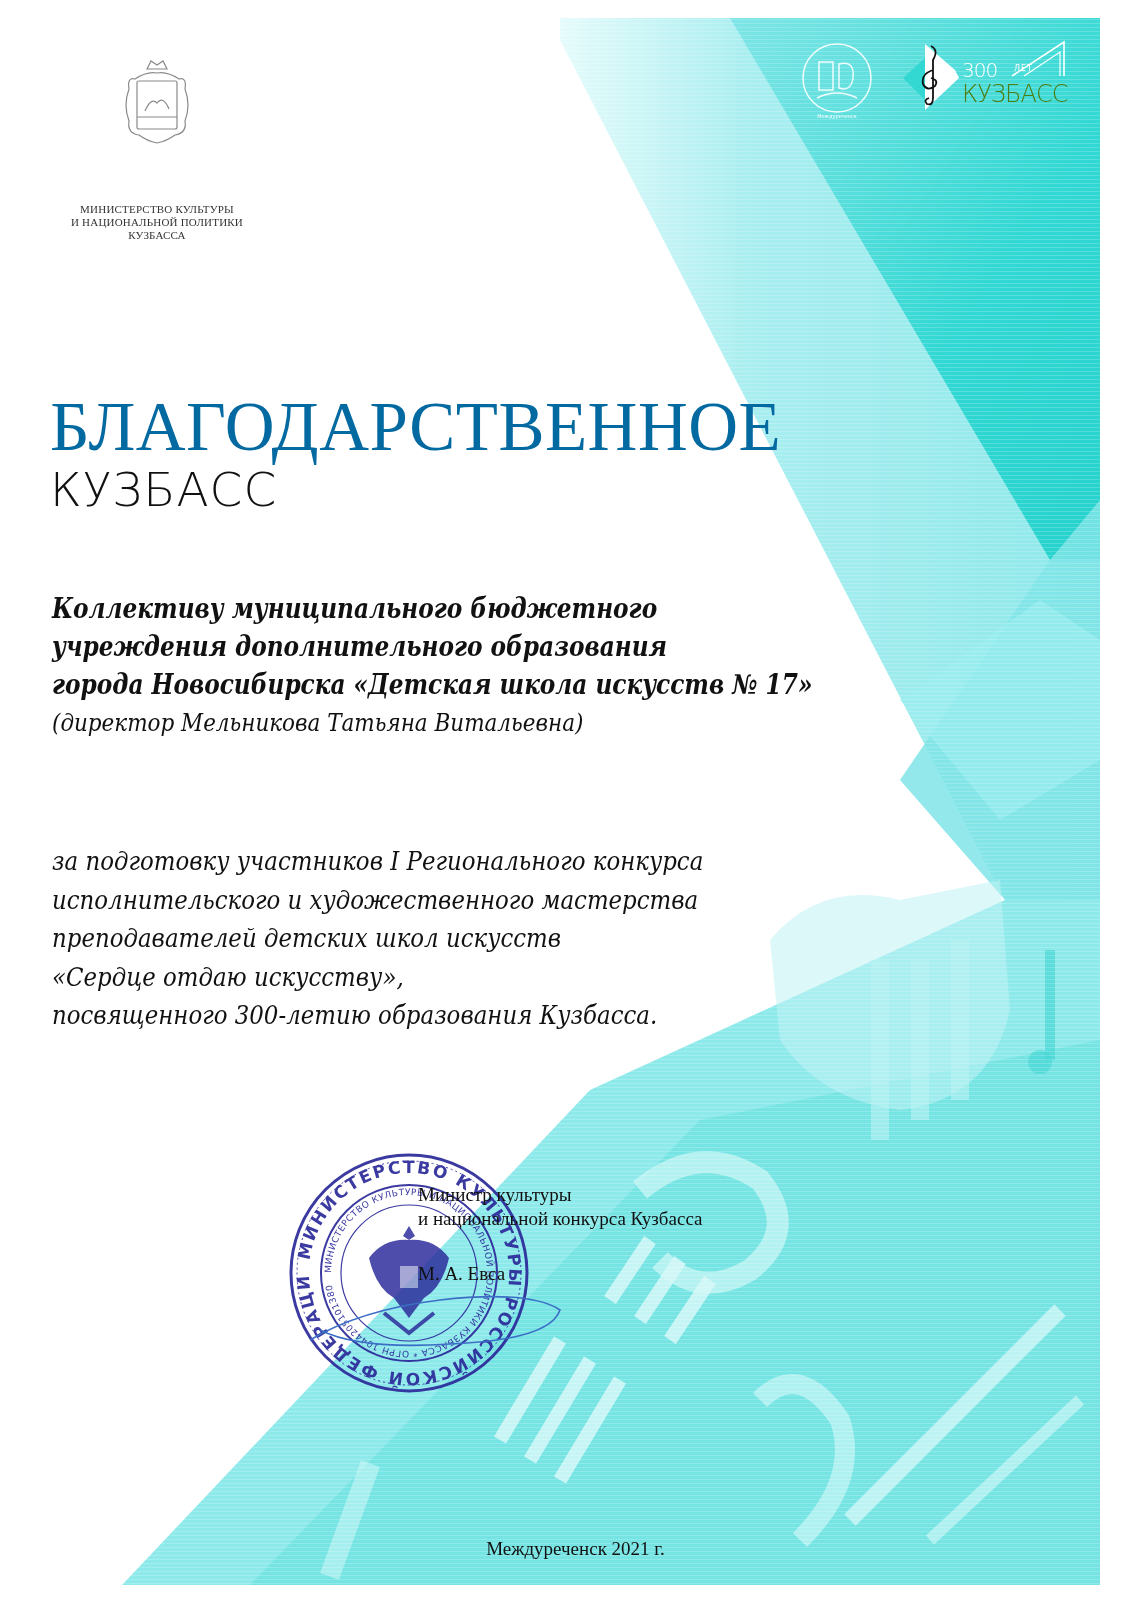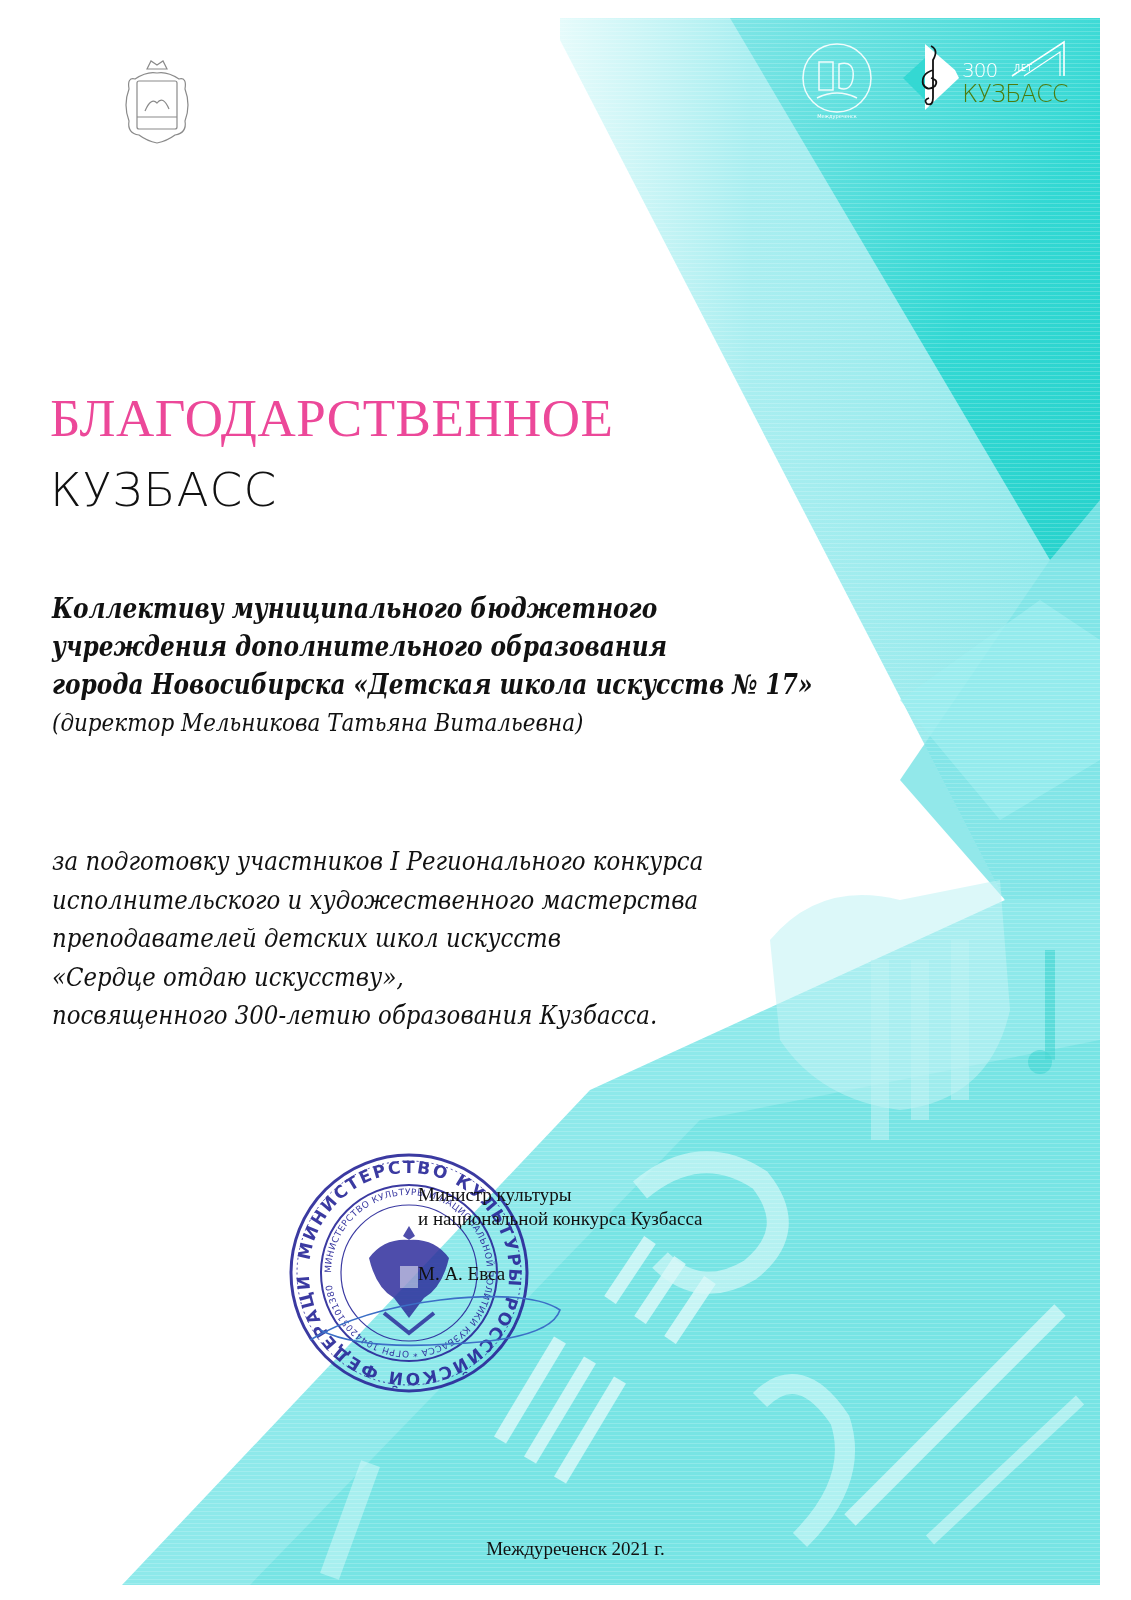--- a/index.html
+++ b/index.html
@@ -115,23 +115,23 @@
       position: absolute;
       left: 40px; top: 0;
     }
 
     
     .title-main {
       position: absolute;
       left: 50px;
       top: 388px;
       font-family: "Liberation Serif", serif;
-      font-size: 53px;
+      font-size: 69px;
       letter-spacing: 0.5px;
-      color: #ec4899;
+      color: #0369a1;
       white-space: nowrap;
     }
     .title-sub {
       position: absolute;
       left: 50px;
       top: 462px;
       font-family: "DejaVu Sans", sans-serif;
       font-size: 47px;
       font-weight: 300;
       color: #111;
@@ -266,20 +266,25 @@
 <div class="ministry-block">
   <svg class="coat-of-arms" viewBox="0 0 80 92" xmlns="http://www.w3.org/2000/svg">
     <g fill="none" stroke="#8a8a8a" stroke-width="1.2">
       <path d="M 30 14 L 34 6 L 40 10 L 46 6 L 50 14 Z"></path>
       <path d="M 18 24 Q 10 22 12 34 Q 6 50 12 66 Q 10 78 22 80 Q 30 86 40 88 Q 50 86 58 80 Q 70 78 68 66 Q 74 50 68 34 Q 70 22 62 24 Q 50 16 40 18 Q 30 16 18 24 Z"></path>
       <rect x="20" y="26" width="40" height="48" rx="2"></rect>
       <line x1="20" y1="62" x2="60" y2="62"></line>
       <path d="M 28 56 Q 34 42 40 48 Q 46 40 52 54"></path>
     </g>
   </svg>
+  <div class="ministry-name">
+    <div>МИНИСТЕРСТВО КУЛЬТУРЫ</div>
+    <div>И НАЦИОНАЛЬНОЙ ПОЛИТИКИ</div>
+    <div>КУЗБАССА</div>
+  </div>
 </div>
 
 <div class="logos">
   <svg class="logo-emblem" viewBox="0 0 84 84" xmlns="http://www.w3.org/2000/svg">
     <g fill="none" stroke="#ffffff" stroke-width="1.5" opacity="0.9">
       <circle cx="42" cy="40" r="34"></circle>
       <rect x="24" y="24" width="14" height="28"></rect>
       <path d="M 44 26 Q 60 22 58 40 Q 56 54 44 50 Z"></path>
       <path d="M 22 60 Q 42 50 62 60"></path>
     </g>

